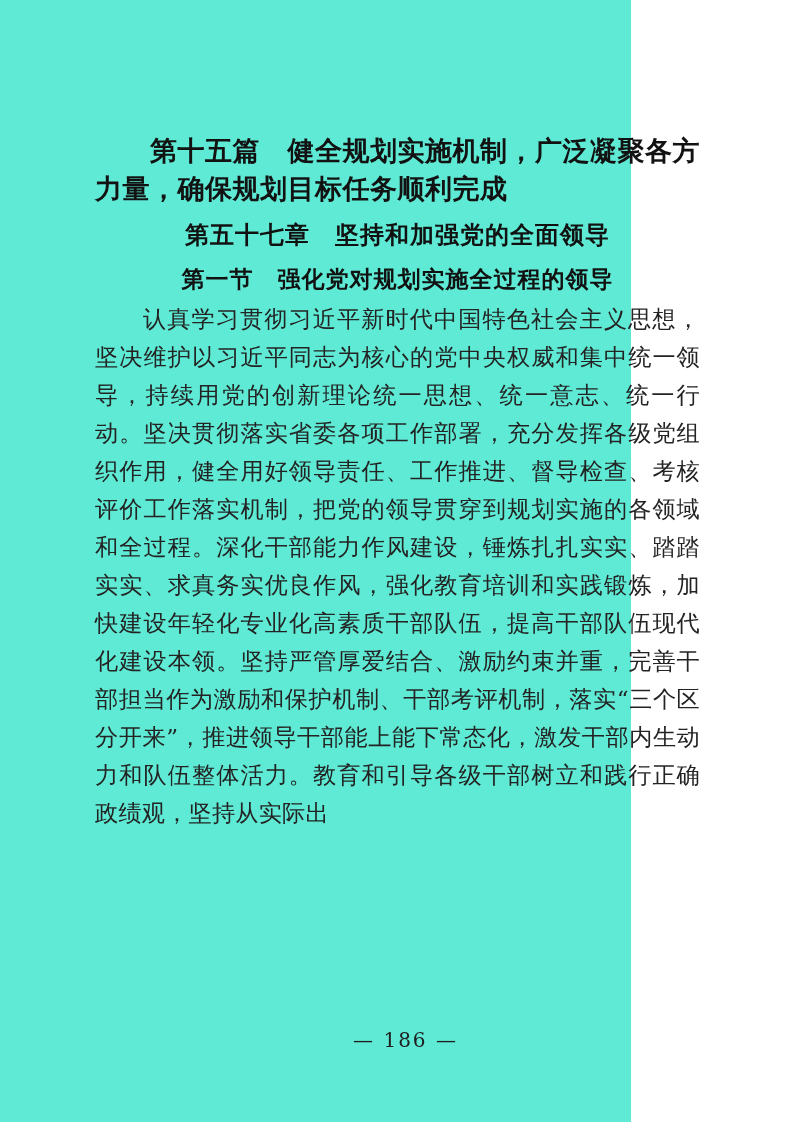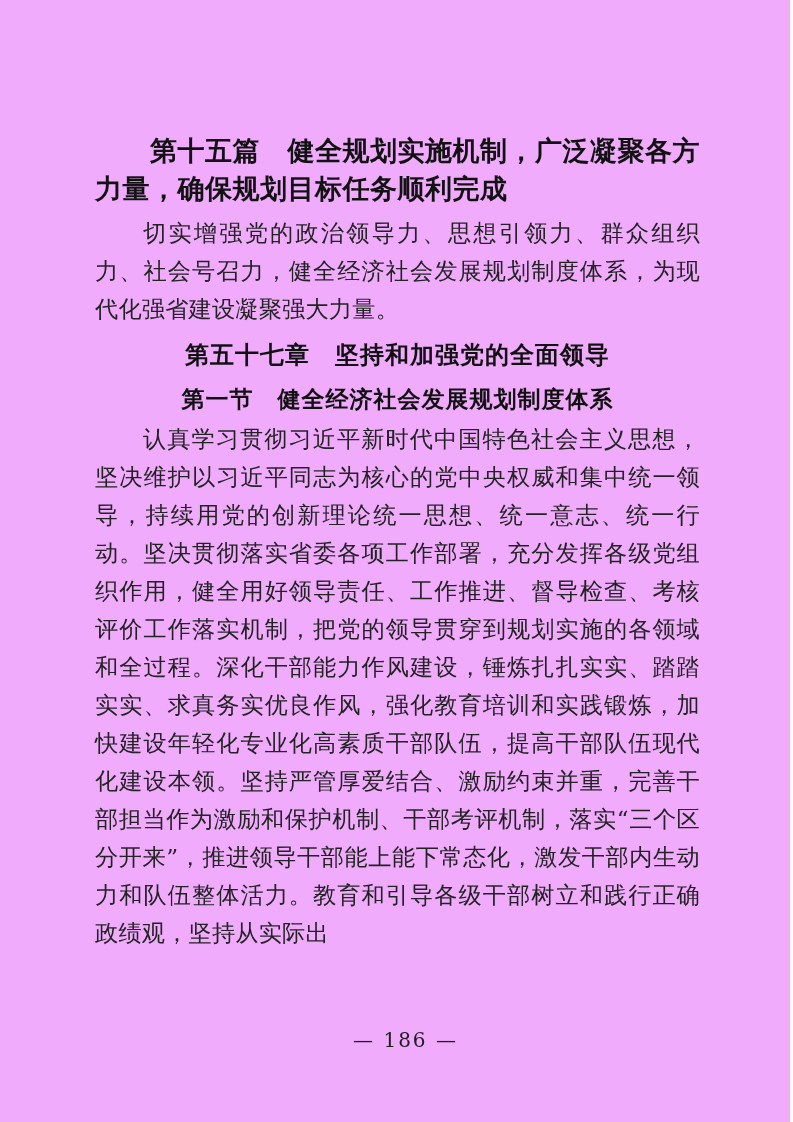--- a/index.html
+++ b/index.html
@@ -14,24 +14,23 @@
     overflow: hidden;
     font-family: "DejaVu Serif", serif;
     color: #1a1a1a;
     -webkit-font-smoothing: antialiased;
   }
 
   .page {
     position: absolute;
     left: 0;
     top: 0;
-    width: 774px;
+    width: 631px;
     height: 1122px;
-    background: #f0abfc;
-    padding-left: 16px;
+    background: #5eead4;
   }
 
   
   .content {
     position: absolute;
     left: 95px;
     top: 132px;
     width: 605px;
   }
 
@@ -103,26 +102,25 @@
 </style>
 </head>
 <body>
 
 <div class="page">
 
   <div class="content">
 
     <h1 class="part-title">第十五篇　健全规划实施机制，广泛凝聚各方力量，确保规划目标任务顺利完成</h1>
 
-    <p class="body-para">切实增强党的政治领导力、思想引领力、群众组织力、社会号召力，健全经济社会发展规划制度体系，为现代化强省建设凝聚强大力量。</p>
 
     <h2 class="chapter-heading">第五十七章　坚持和加强党的全面领导</h2>
 
 
-    <h3 class="section-heading">第一节　健全经济社会发展规划制度体系</h3>
+    <h3 class="section-heading">第一节　强化党对规划实施全过程的领导</h3>
 
     <p class="body-para">认真学习贯彻习近平新时代中国特色社会主义思想，坚决维护以习近平同志为核心的党中央权威和集中统一领导，持续用党的创新理论统一思想、统一意志、统一行动。坚决贯彻落实省委各项工作部署，充分发挥各级党组织作用，健全用好领导责任、工作推进、督导检查、考核评价工作落实机制，把党的领导贯穿到规划实施的各领域和全过程。深化干部能力作风建设，锤炼扎扎实实、踏踏实实、求真务实优良作风，强化教育培训和实践锻炼，加快建设年轻化专业化高素质干部队伍，提高干部队伍现代化建设本领。坚持严管厚爱结合、激励约束并重，完善干部担当作为激励和保护机制、干部考评机制，落实“三个区分开来”，推进领导干部能上能下常态化，激发干部内生动力和队伍整体活力。教育和引导各级干部树立和践行正确政绩观，坚持从实际出</p>
 
   </div>
 
   <div class="footer">— 186 —</div>
 
 </div>
 
 </body></html>

